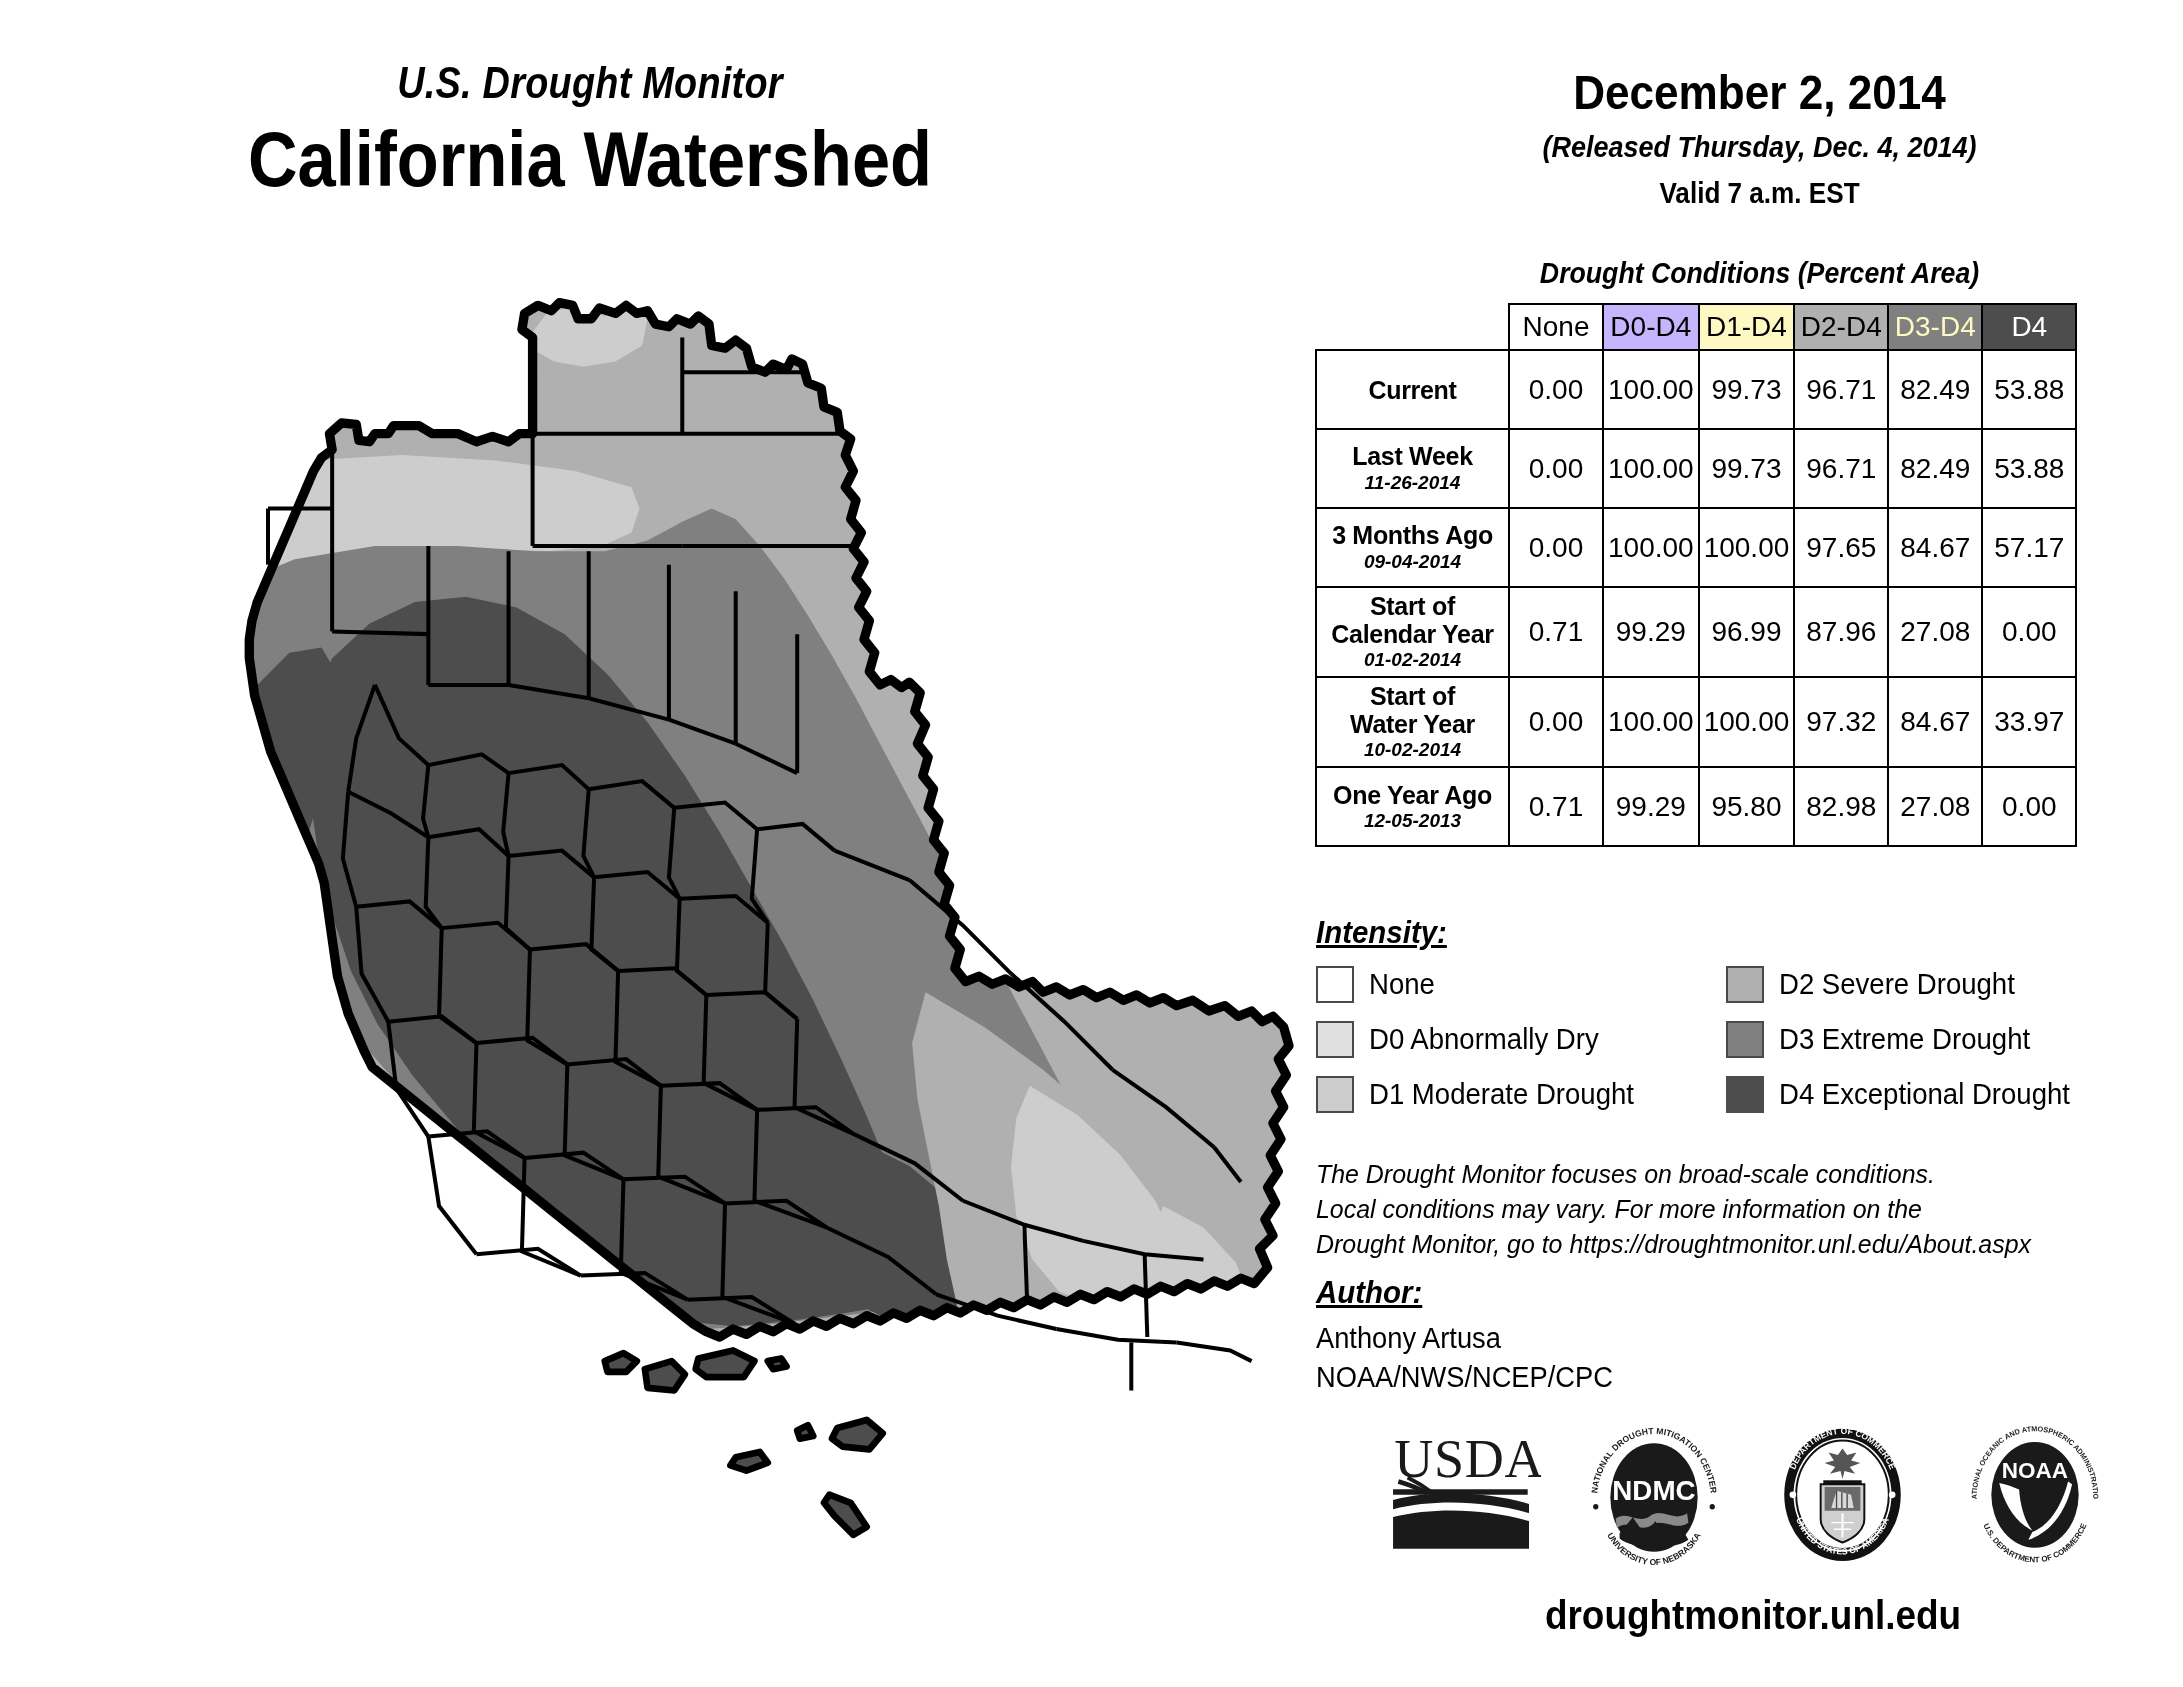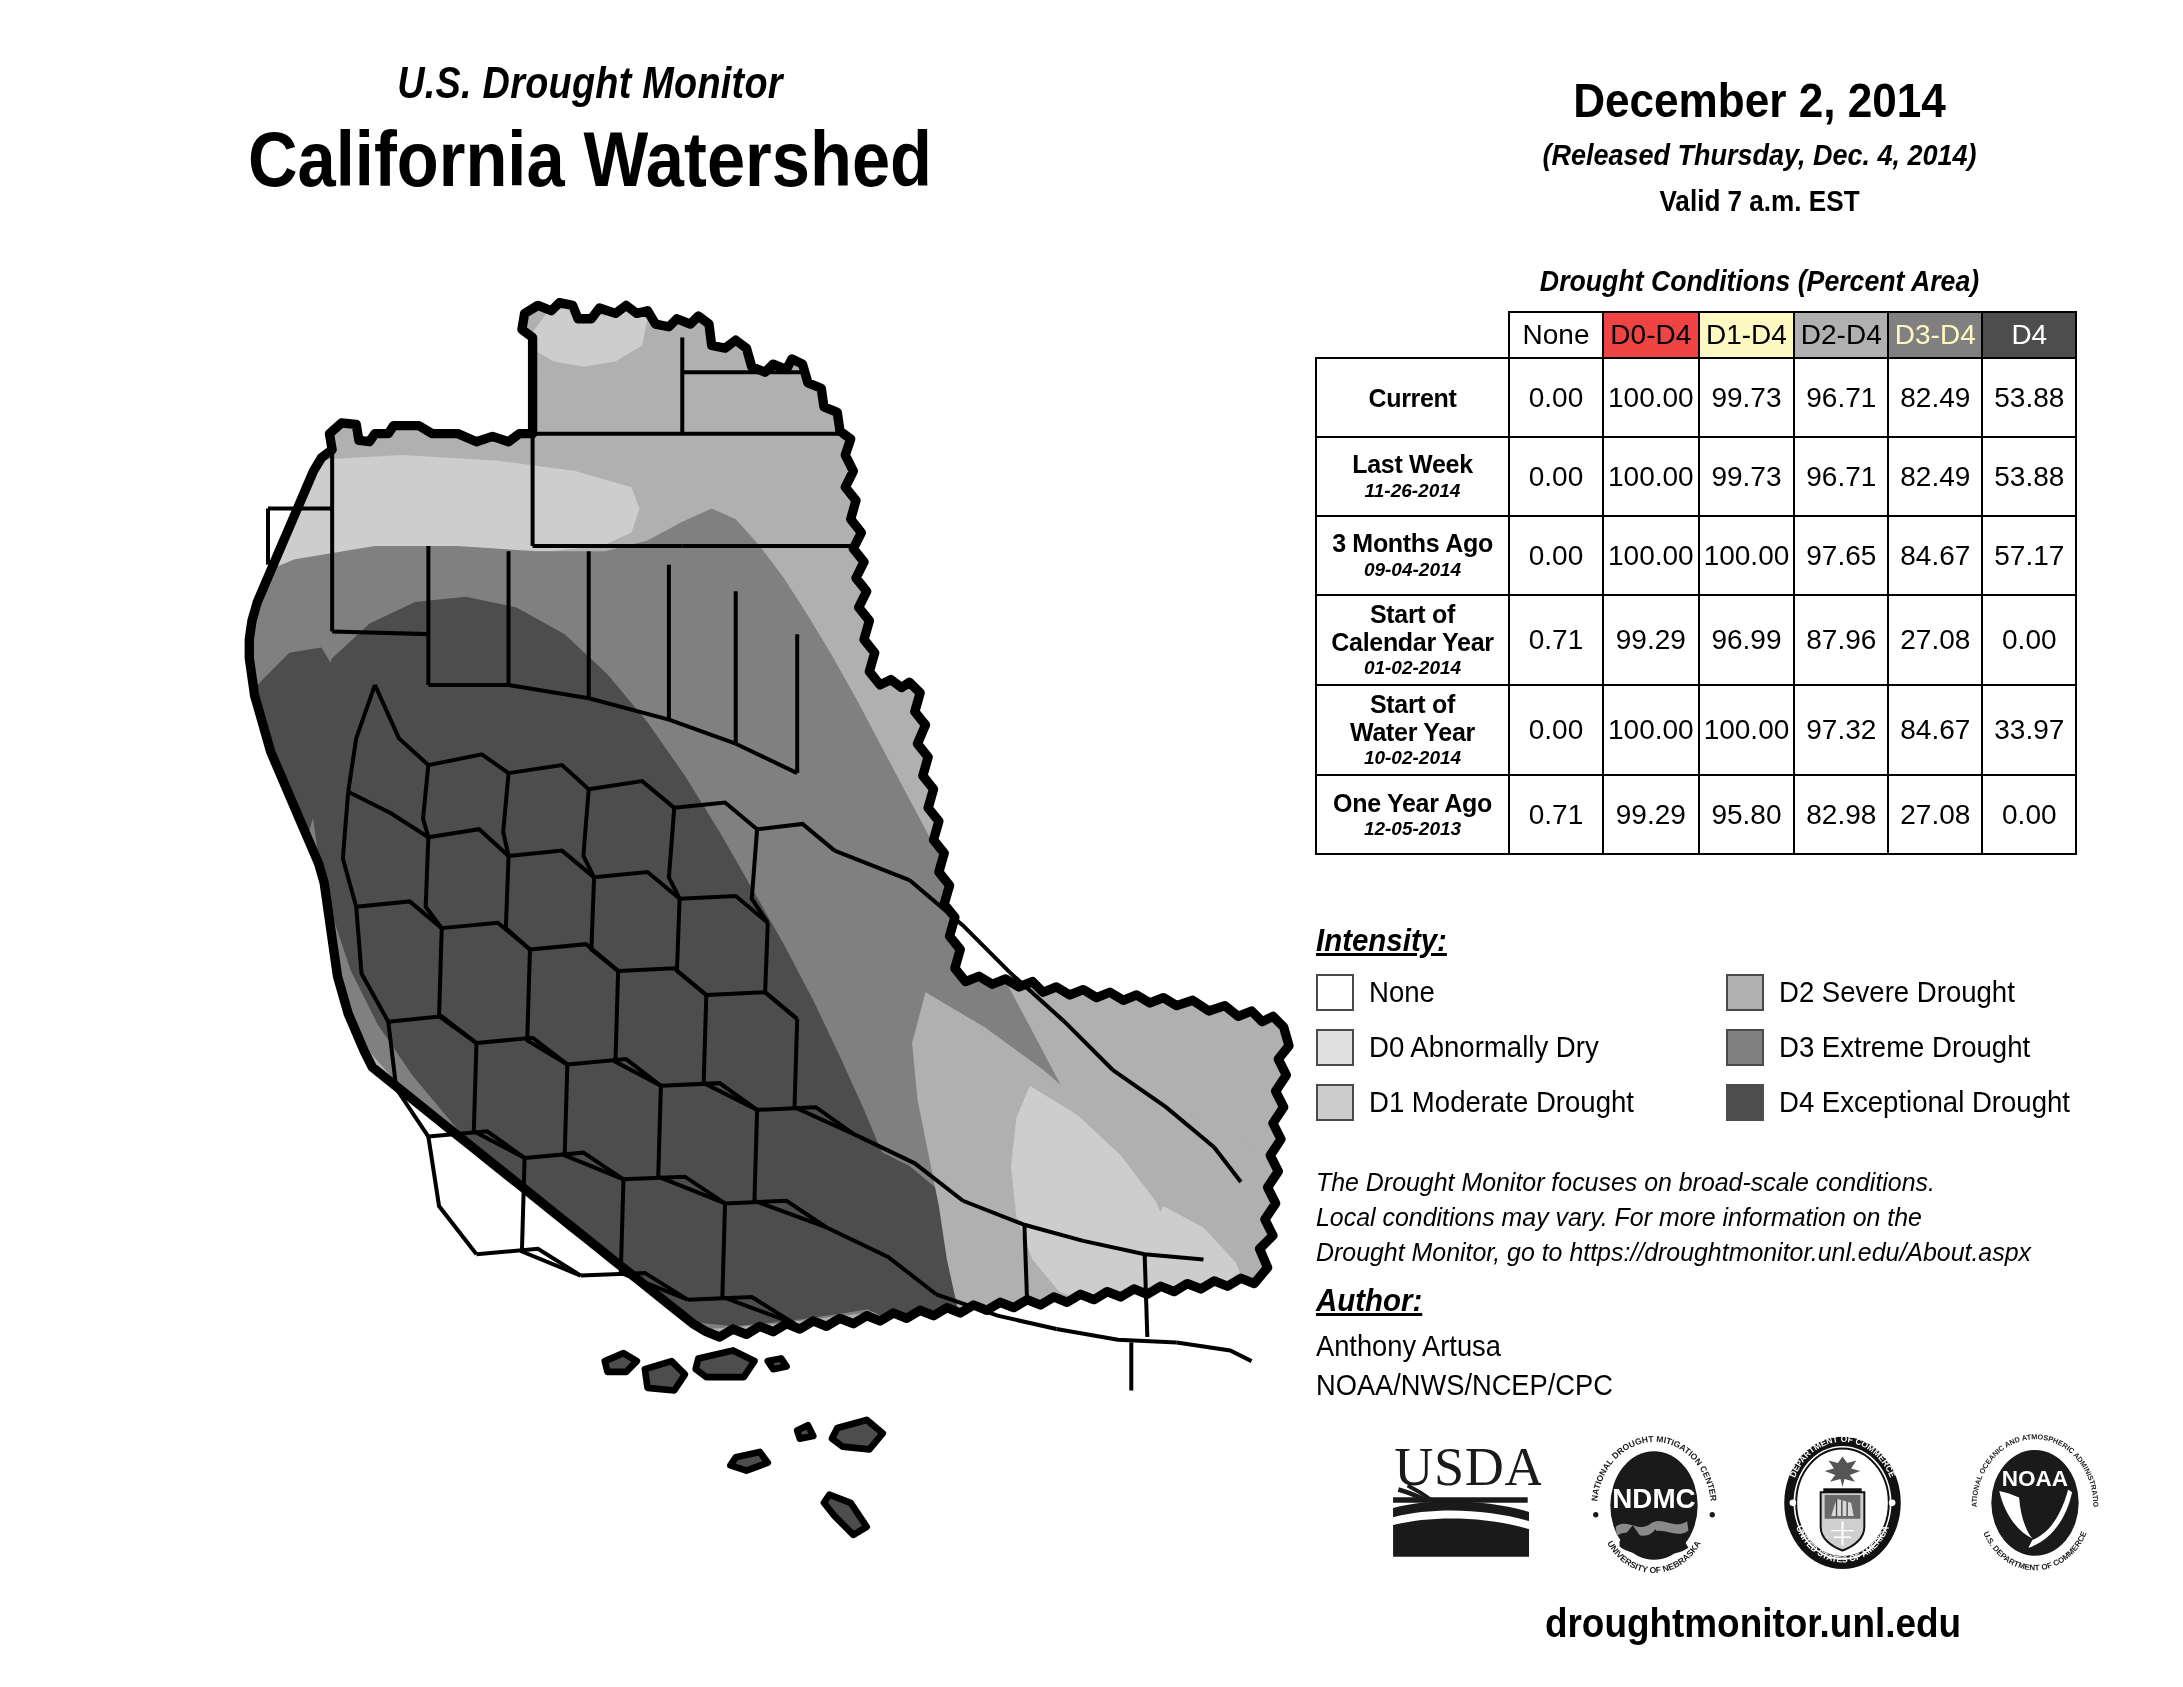--- a/index.html
+++ b/index.html
@@ -21,21 +21,21 @@
   .ttl-big{
     position:absolute;left:0;top:119px;width:1164px;text-align:center;
     font-size:78px;font-weight:bold;line-height:1.05;
     font-family:"Liberation Sans Narrow","Liberation Sans",sans-serif;
     transform:scaleX(.88);transform-origin:50% 50%;
   }
   .mapwrap{position:absolute;left:99px;top:284px;width:1204px;height:1323px;}
   .mapwrap svg{display:block;width:100%;height:100%;}
 
   
-  .right{position:absolute;left:1323px;top:12px;width:860px;height:1493px;}
+  .right{position:absolute;left:1323px;top:4px;width:860px;height:1493px;}
   .date-line{
     position:absolute;left:79px;top:60px;width:715px;text-align:center;
     font-size:49px;font-weight:bold;
     font-family:"Liberation Sans Narrow","Liberation Sans",sans-serif;
     transform:scaleX(.9);transform-origin:50% 50%;
   }
   .rel-line{
     position:absolute;left:79px;top:126px;width:715px;text-align:center;
     font-size:30px;font-weight:bold;font-style:italic;
     font-family:"Liberation Sans Narrow","Liberation Sans",sans-serif;
@@ -63,21 +63,21 @@
     border:2px solid #000;text-align:center;vertical-align:middle;
     font-family:"Liberation Sans Narrow","Liberation Sans",sans-serif;
   }
   .col-lbl{width:193px;}
   .col-v{width:94px;}
   thead th{
     height:44px;font-size:28px;font-weight:normal;padding:0;
   }
   thead th.blank{border:none;background:transparent;}
   thead th.h-none{background:#ffffff;color:#000;}
-  thead th.h-d0{background:#ef4444;color:#000;}
+  thead th.h-d0{background:#c4b5fd;color:#000;}
   thead th.h-d1{background:#fef9c3;color:#000;}
   thead th.h-d2{background:#b0b0b0;color:#000;}
   thead th.h-d3{background:#808080;color:#fef9c3;}
   thead th.h-d4{background:#4d4d4d;color:#fff;}
   tbody td{height:69px;font-size:28px;padding:0 4px;}
   tbody td.lbl{font-size:0;line-height:1;padding:4px 2.6px;}
   .lbl-main{
     display:block;font-size:25px;font-weight:bold;line-height:1.12;
     font-family:"Liberation Sans",sans-serif;letter-spacing:-0.3px;
   }

